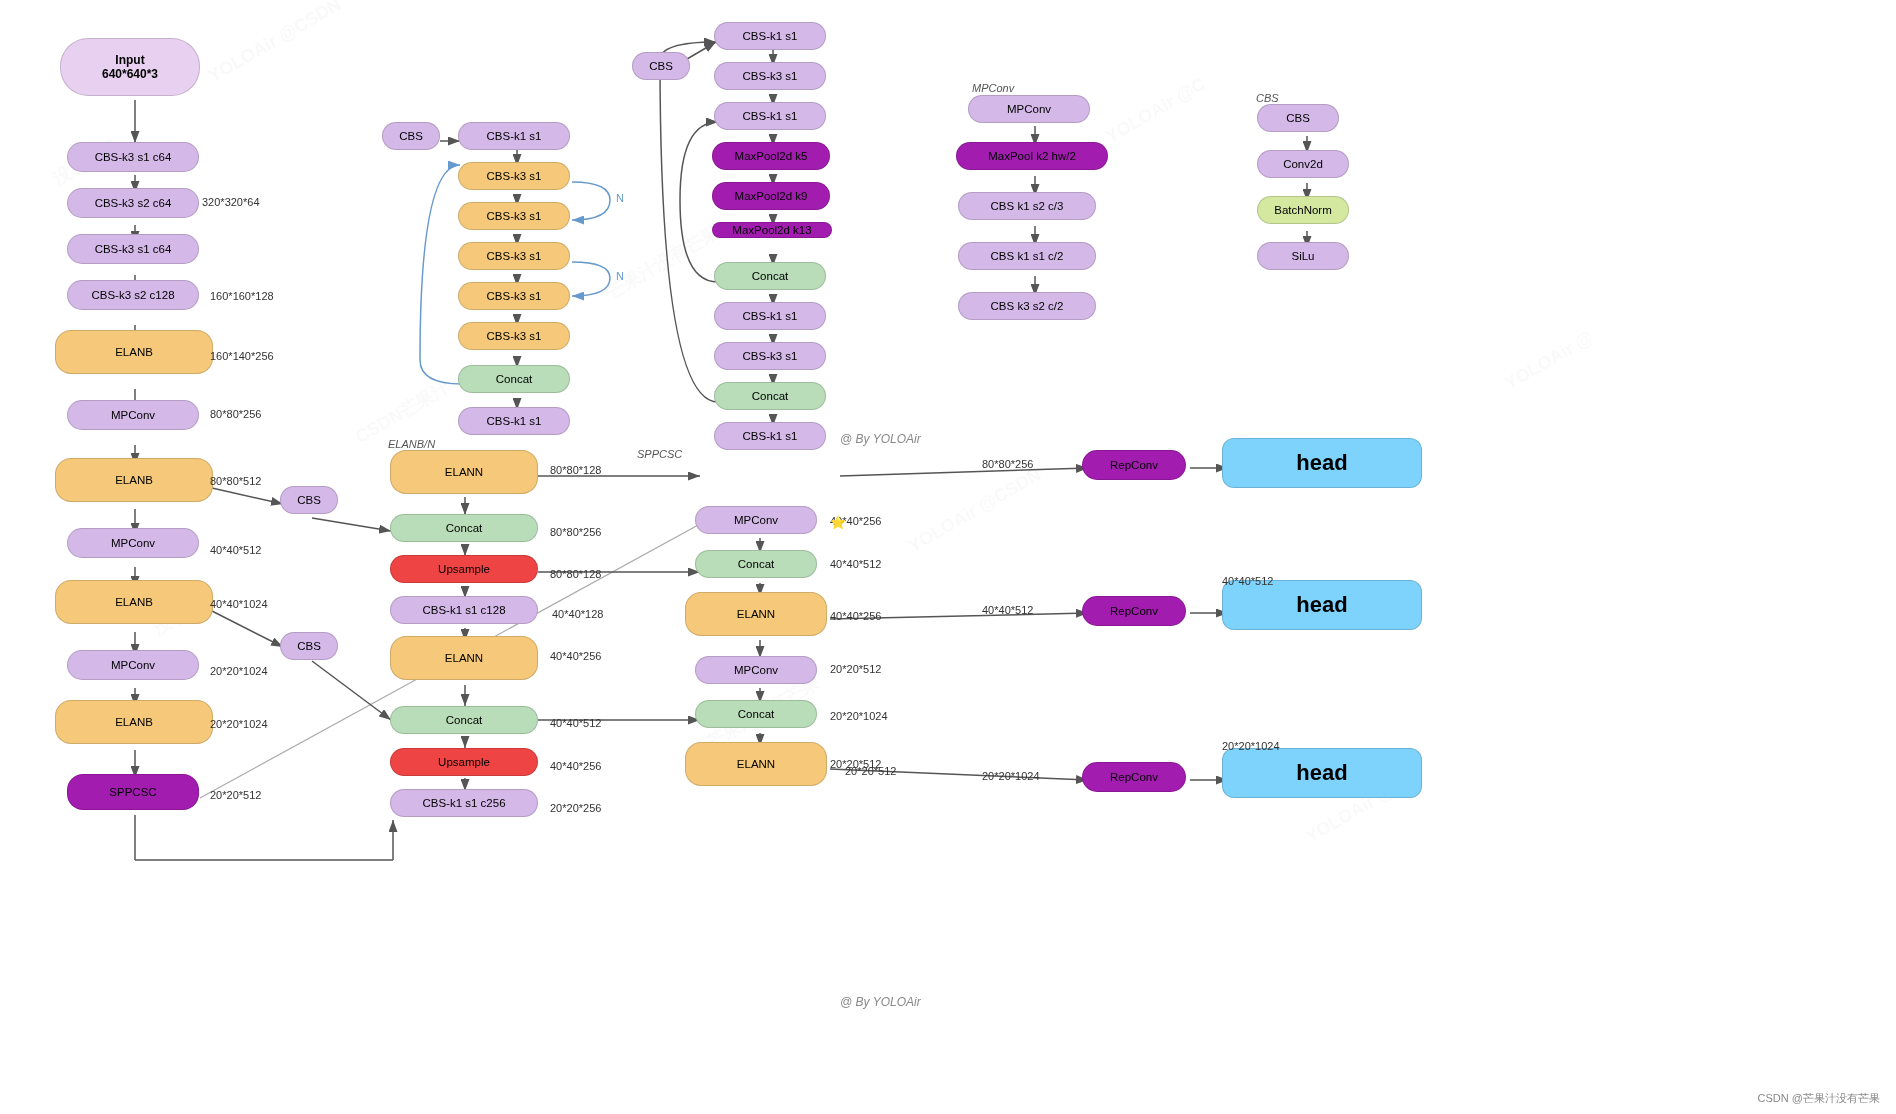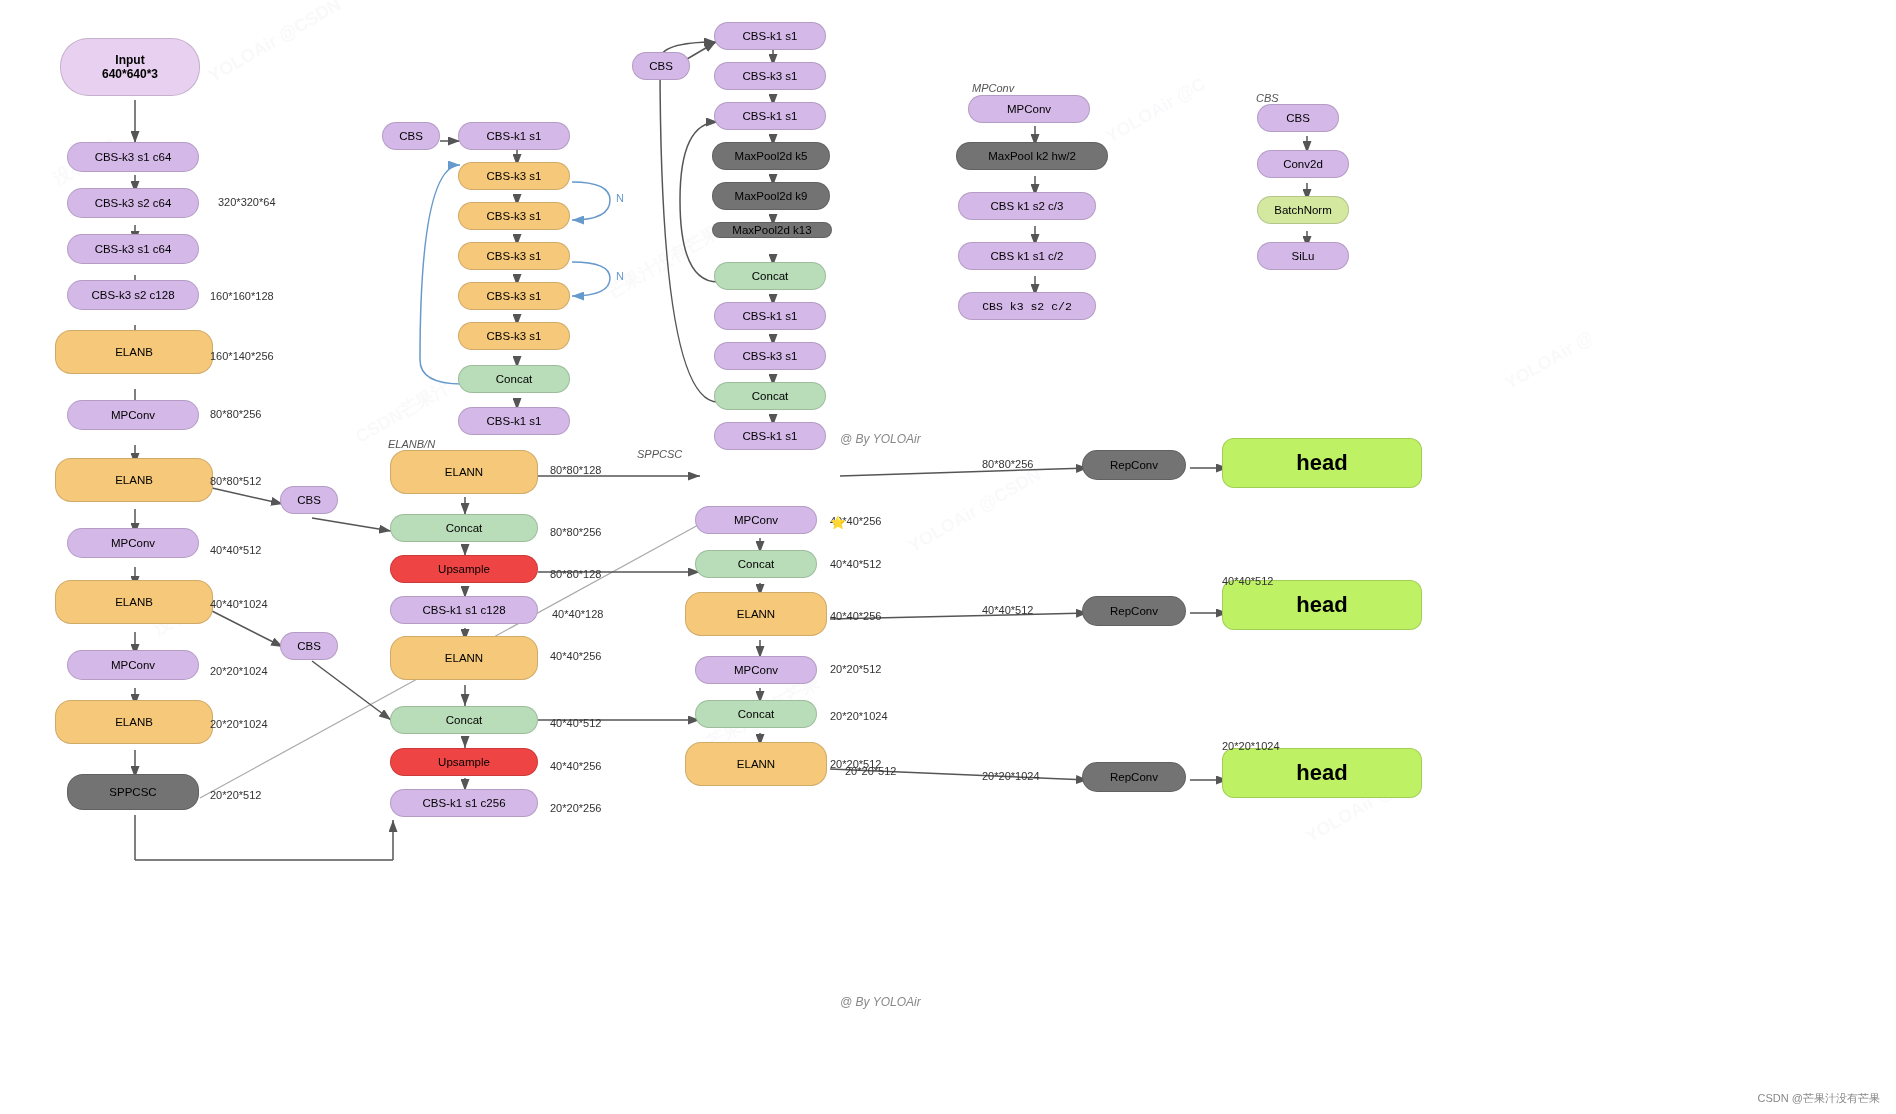--- a/index.html
+++ b/index.html
@@ -35,27 +35,27 @@
       border-radius: 16px;
       display: flex;
       align-items: center;
       justify-content: center;
       text-align: center;
       font-size: 11.5px;
       font-weight: 500;
       border: 1px solid rgba(0,0,0,0.15);
     }
     .node-purple { background: #d4b8e8; }
-    .node-light-blue { background: #737373; }
+    .node-light-blue { background: #a21caf; }
     .node-orange { background: #f5c87a; }
     .node-green { background: #b8ddb8; }
     .node-pink { background: #ef4444; }
     .node-yellow-green { background: #d4e8a0; }
     .node-light-purple { background: #e8d0f0; }
-    .node-salmon { background: #bef264; }
+    .node-salmon { background: #7dd3fc; }
     
     .dim-label {
       position: absolute;
       font-size: 11px;
       color: #333;
       white-space: nowrap;
     }
     .section-label {
       position: absolute;
       font-size: 11px;
@@ -227,21 +227,21 @@
   <div class="node node-purple" style="left:67px; top:280px; width:132px; height:30px;">CBS-k3 s2 c128</div>
   <div class="node node-orange" style="left:55px; top:330px; width:158px; height:44px;">ELANB</div>
   <div class="node node-purple" style="left:67px; top:400px; width:132px; height:30px;">MPConv</div>
   <div class="node node-orange" style="left:55px; top:458px; width:158px; height:44px;">ELANB</div>
   <div class="node node-purple" style="left:67px; top:528px; width:132px; height:30px;">MPConv</div>
   <div class="node node-orange" style="left:55px; top:580px; width:158px; height:44px;">ELANB</div>
   <div class="node node-purple" style="left:67px; top:650px; width:132px; height:30px;">MPConv</div>
   <div class="node node-orange" style="left:55px; top:700px; width:158px; height:44px;">ELANB</div>
   <div class="node node-light-blue" style="left:67px; top:774px; width:132px; height:36px;">SPPCSC</div>
 
-  <div class="dim-label" style="left:218px; top:196px;">320*320*64</div>
+  <div class="dim-label" style="left:202px; top:196px;">320*320*64</div>
   <div class="dim-label" style="left:210px; top:290px;">160*160*128</div>
   <div class="dim-label" style="left:210px; top:350px;">160*140*256</div>
   <div class="dim-label" style="left:210px; top:408px;">80*80*256</div>
   <div class="dim-label" style="left:210px; top:475px;">80*80*512</div>
   <div class="dim-label" style="left:210px; top:544px;">40*40*512</div>
   <div class="dim-label" style="left:210px; top:598px;">40*40*1024</div>
   <div class="dim-label" style="left:210px; top:665px;">20*20*1024</div>
   <div class="dim-label" style="left:210px; top:718px;">20*20*1024</div>
   <div class="dim-label" style="left:210px; top:789px;">20*20*512</div>
 
@@ -268,21 +268,21 @@
   <div class="node node-purple" style="left:714px; top:302px; width:112px; height:28px;">CBS-k1 s1</div>
   <div class="node node-purple" style="left:714px; top:342px; width:112px; height:28px;">CBS-k3 s1</div>
   <div class="node node-green" style="left:714px; top:382px; width:112px; height:28px;">Concat</div>
   <div class="node node-purple" style="left:714px; top:422px; width:112px; height:28px;">CBS-k1 s1</div>
 
   <div class="section-label" style="left:972px; top:82px;">MPConv</div>
   <div class="node node-purple" style="left:968px; top:95px; width:122px; height:28px;">MPConv</div>
   <div class="node node-light-blue" style="left:956px; top:142px; width:152px; height:28px;">MaxPool k2 hw/2</div>
   <div class="node node-purple" style="left:958px; top:192px; width:138px; height:28px;">CBS k1 s2 c/3</div>
   <div class="node node-purple" style="left:958px; top:242px; width:138px; height:28px;">CBS k1 s1 c/2</div>
-  <div class="node node-purple" style="left:958px; top:292px; width:138px; height:28px;font-family:Liberation Mono, monospace;">CBS k3 s2 c/2</div>
+  <div class="node node-purple" style="left:958px; top:292px; width:138px; height:28px;">CBS k3 s2 c/2</div>
 
   <div class="section-label" style="left:1256px; top:92px;">CBS</div>
   <div class="node node-purple" style="left:1257px; top:104px; width:82px; height:28px;">CBS</div>
   <div class="node node-purple" style="left:1257px; top:150px; width:92px; height:28px;">Conv2d</div>
   <div class="node node-yellow-green" style="left:1257px; top:196px; width:92px; height:28px;">BatchNorm</div>
   <div class="node node-purple" style="left:1257px; top:242px; width:92px; height:28px;">SiLu</div>
 
   <div class="node node-orange" style="left:390px; top:450px; width:148px; height:44px;">ELANN</div>
   <div class="node node-purple" style="left:280px; top:486px; width:58px; height:28px;">CBS</div>
   <div class="node node-green" style="left:390px; top:514px; width:148px; height:28px;">Concat</div>

